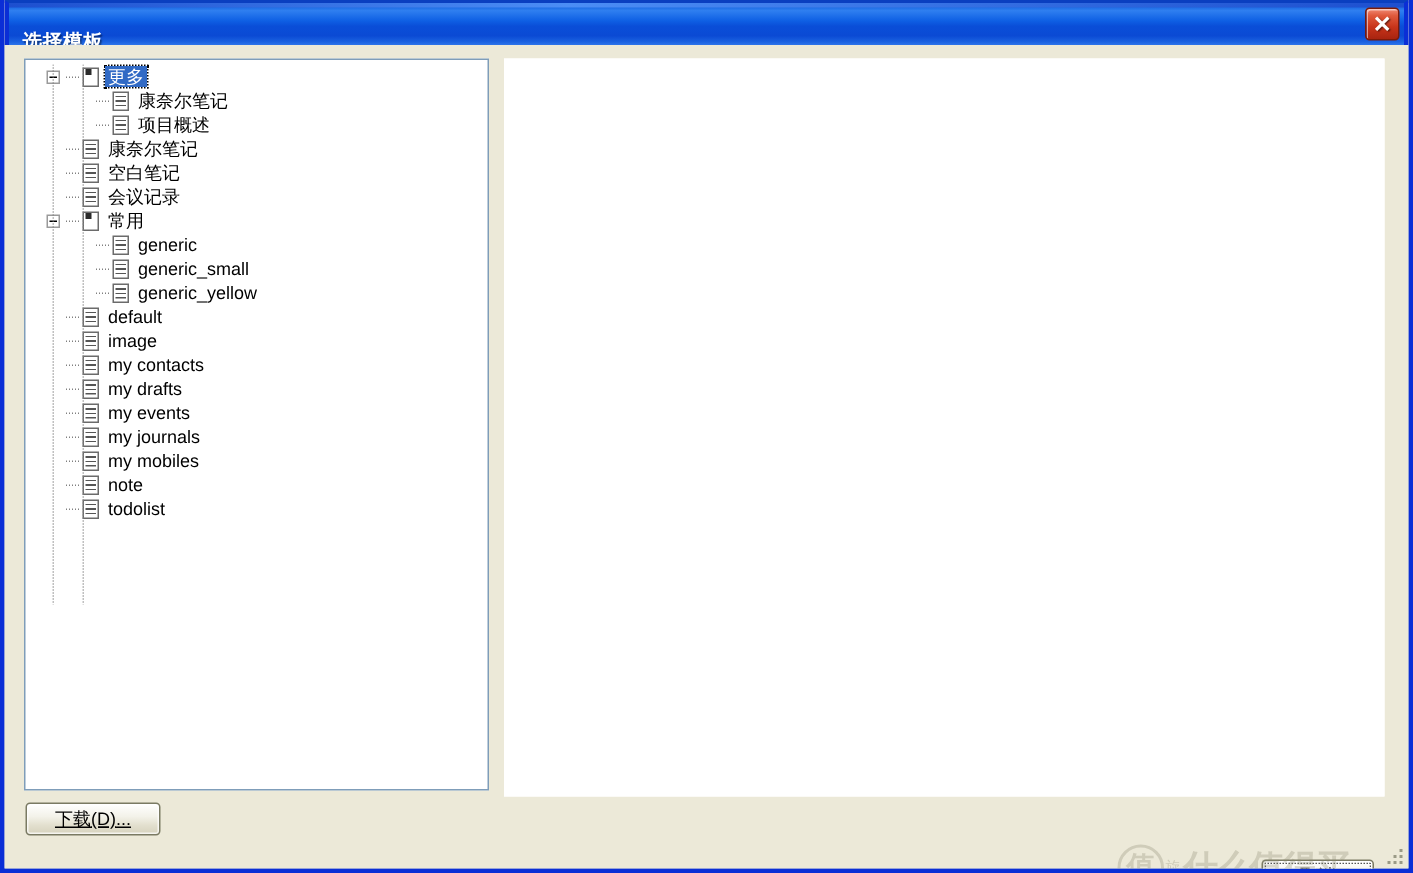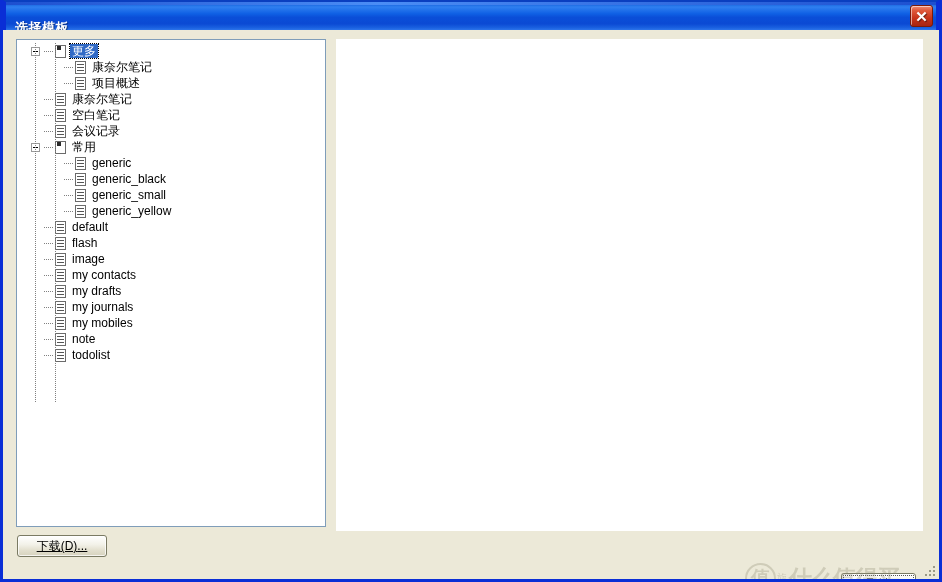--- a/index.html
+++ b/index.html
@@ -286,70 +286,63 @@
             <span class="toggle-spacer"></span>
             <span class="hline"></span>
             <span class="icon-doc"></span>
             <span class="label">generic</span>
           </div>
           <div class="node-row">
             <span class="indent" style="width: 34px;"></span>
             <span class="toggle-spacer"></span>
             <span class="hline"></span>
             <span class="icon-doc"></span>
-            <span class="label">generic_black</span>
+            <span class="label">generic_small</span>
           </div>
           <div class="node-row">
             <span class="indent" style="width: 34px;"></span>
             <span class="toggle-spacer"></span>
             <span class="hline"></span>
             <span class="icon-doc"></span>
-            <span class="label">generic_small</span>
-          </div>
-          <div class="node-row">
-            <span class="indent" style="width: 34px;"></span>
-            <span class="toggle-spacer"></span>
-            <span class="hline"></span>
-            <span class="icon-doc"></span>
             <span class="label">generic_yellow</span>
           </div>
           <div class="node-row">
             <span class="indent" style="width: 14px;"></span>
             <span class="toggle-spacer"></span>
             <span class="hline"></span>
             <span class="icon-doc"></span>
             <span class="label">default</span>
           </div>
           <div class="node-row">
             <span class="indent" style="width: 14px;"></span>
             <span class="toggle-spacer"></span>
             <span class="hline"></span>
             <span class="icon-doc"></span>
-            <span class="label">flash</span>
-          </div>
-          <div class="node-row">
-            <span class="indent" style="width: 14px;"></span>
-            <span class="toggle-spacer"></span>
-            <span class="hline"></span>
-            <span class="icon-doc"></span>
             <span class="label">image</span>
           </div>
           <div class="node-row">
             <span class="indent" style="width: 14px;"></span>
             <span class="toggle-spacer"></span>
             <span class="hline"></span>
             <span class="icon-doc"></span>
             <span class="label">my contacts</span>
           </div>
           <div class="node-row">
             <span class="indent" style="width: 14px;"></span>
             <span class="toggle-spacer"></span>
             <span class="hline"></span>
             <span class="icon-doc"></span>
             <span class="label">my drafts</span>
+          </div>
+          <div class="node-row">
+            <span class="indent" style="width: 14px;"></span>
+            <span class="toggle-spacer"></span>
+            <span class="hline"></span>
+            <span class="icon-doc"></span>
+            <span class="label">my events</span>
           </div>
           <div class="node-row">
             <span class="indent" style="width: 14px;"></span>
             <span class="toggle-spacer"></span>
             <span class="hline"></span>
             <span class="icon-doc"></span>
             <span class="label">my journals</span>
           </div>
           <div class="node-row">
             <span class="indent" style="width: 14px;"></span>

